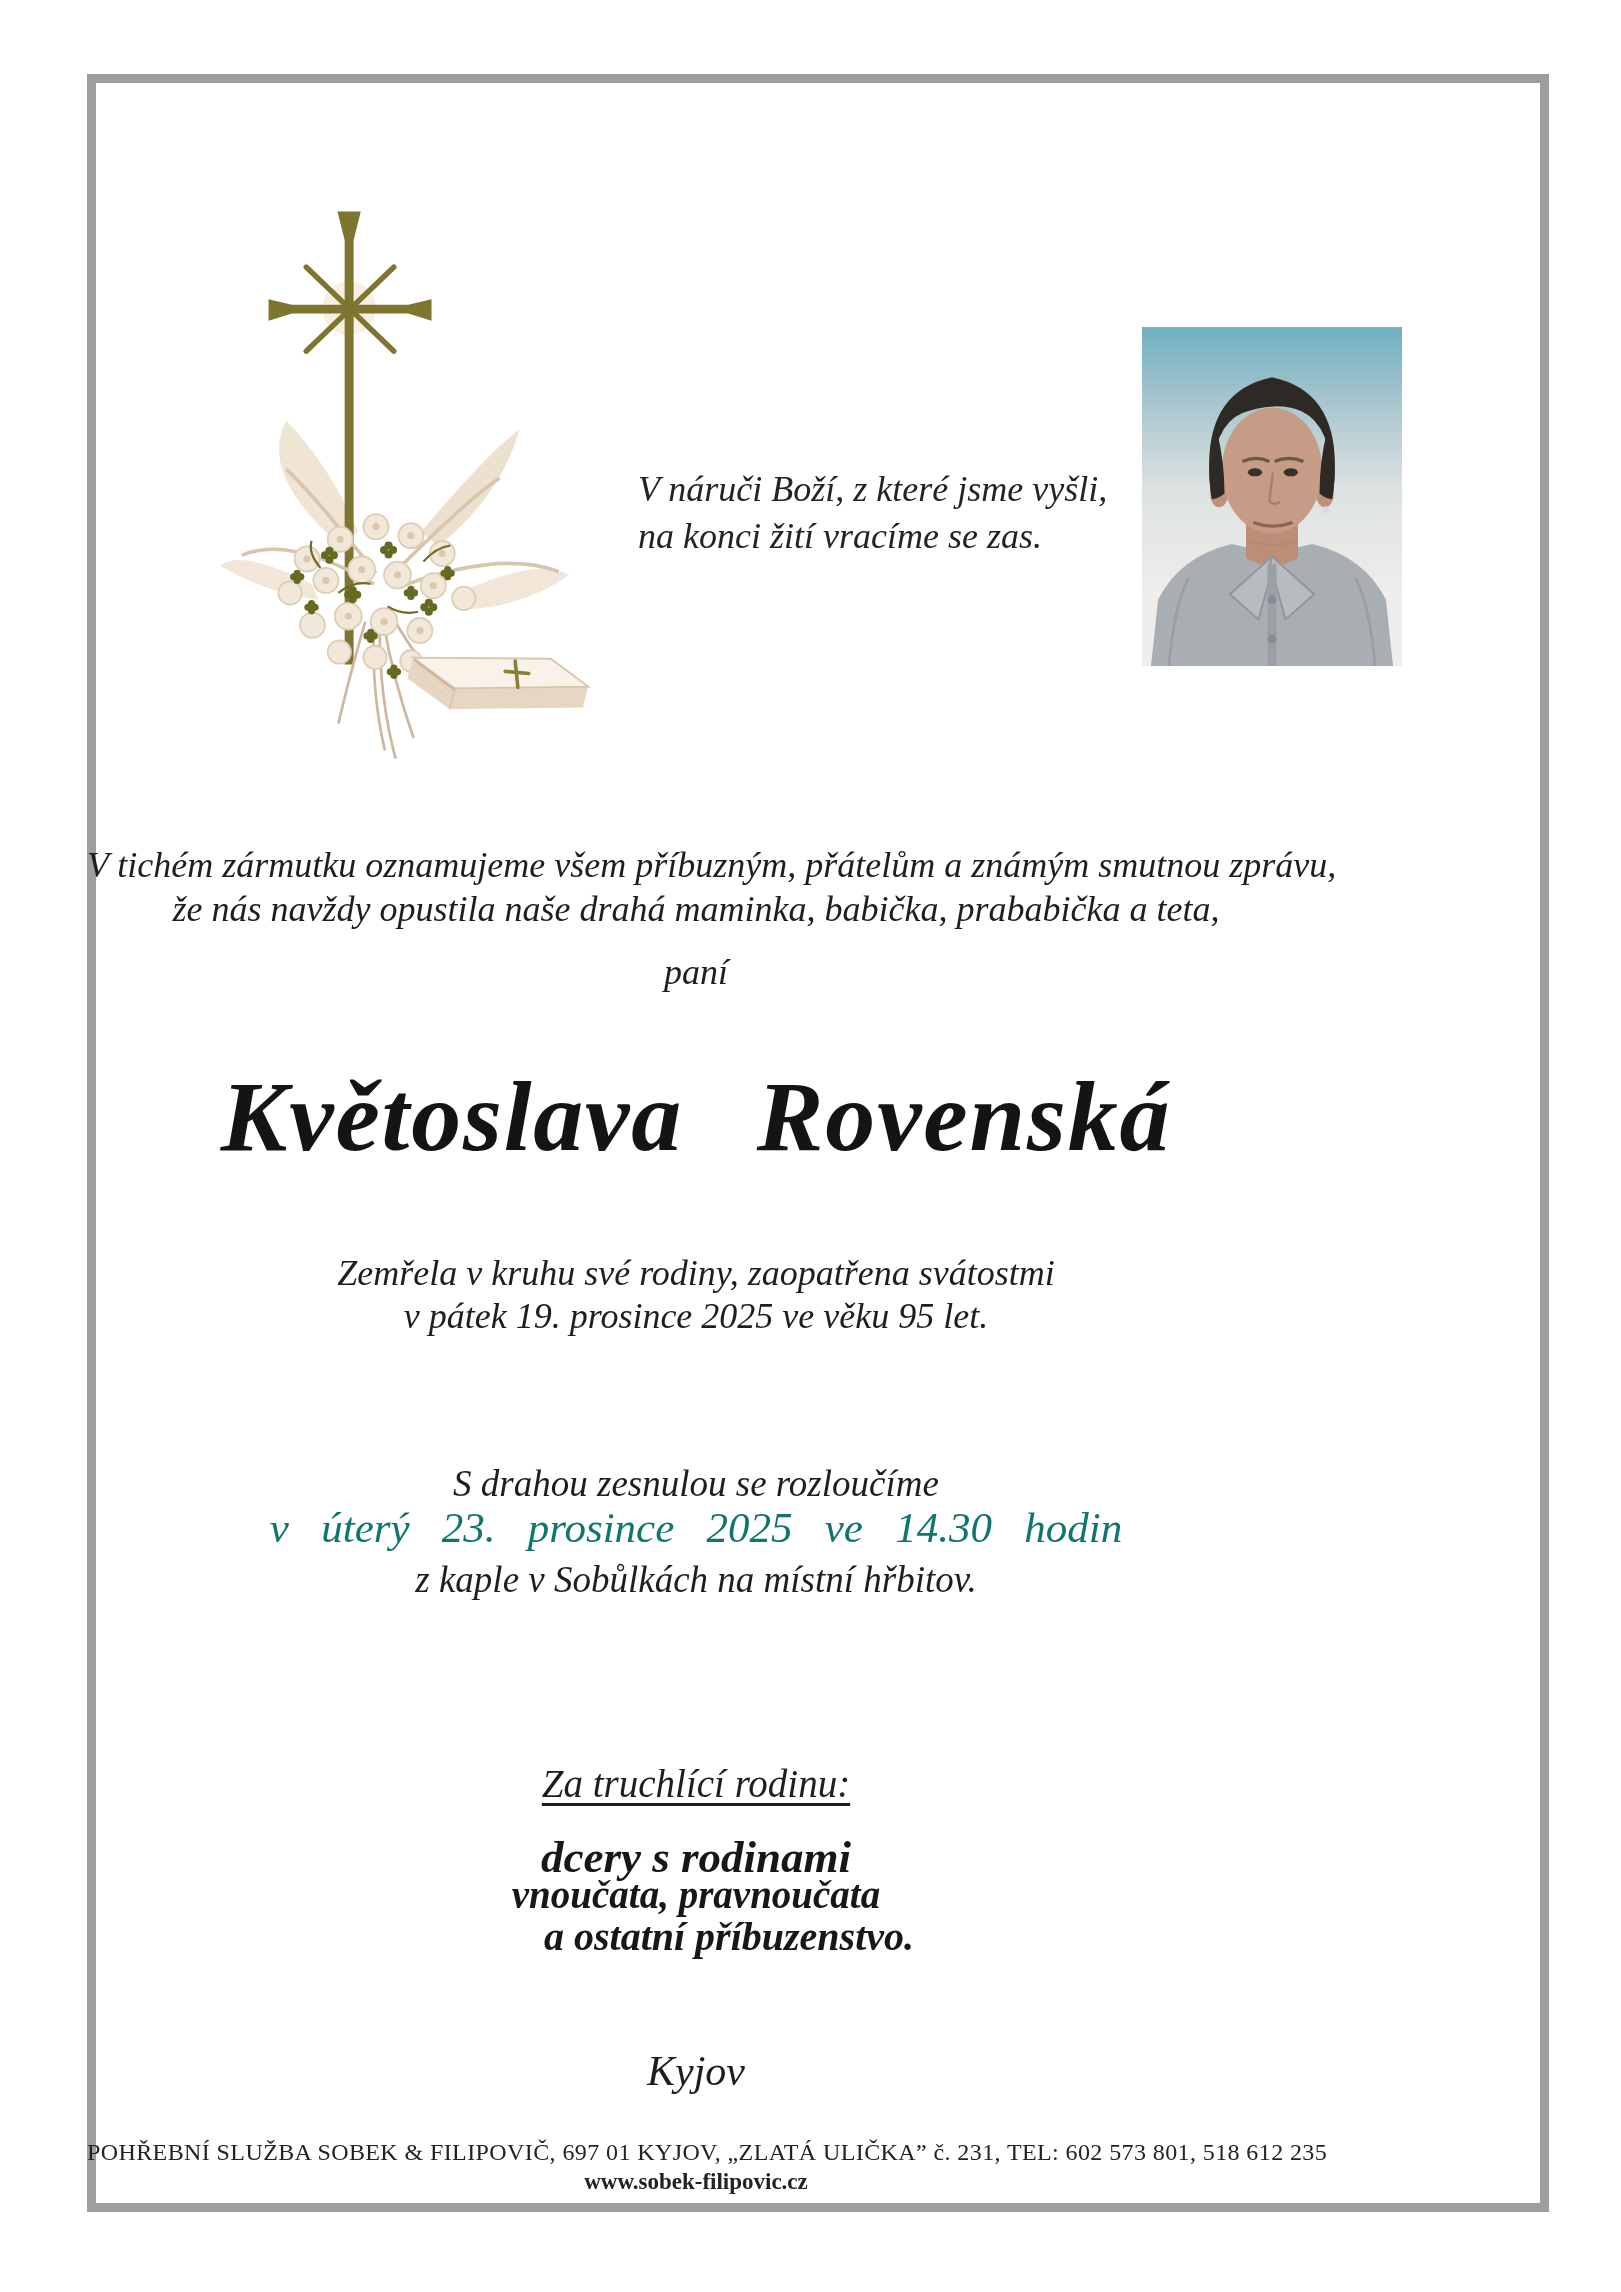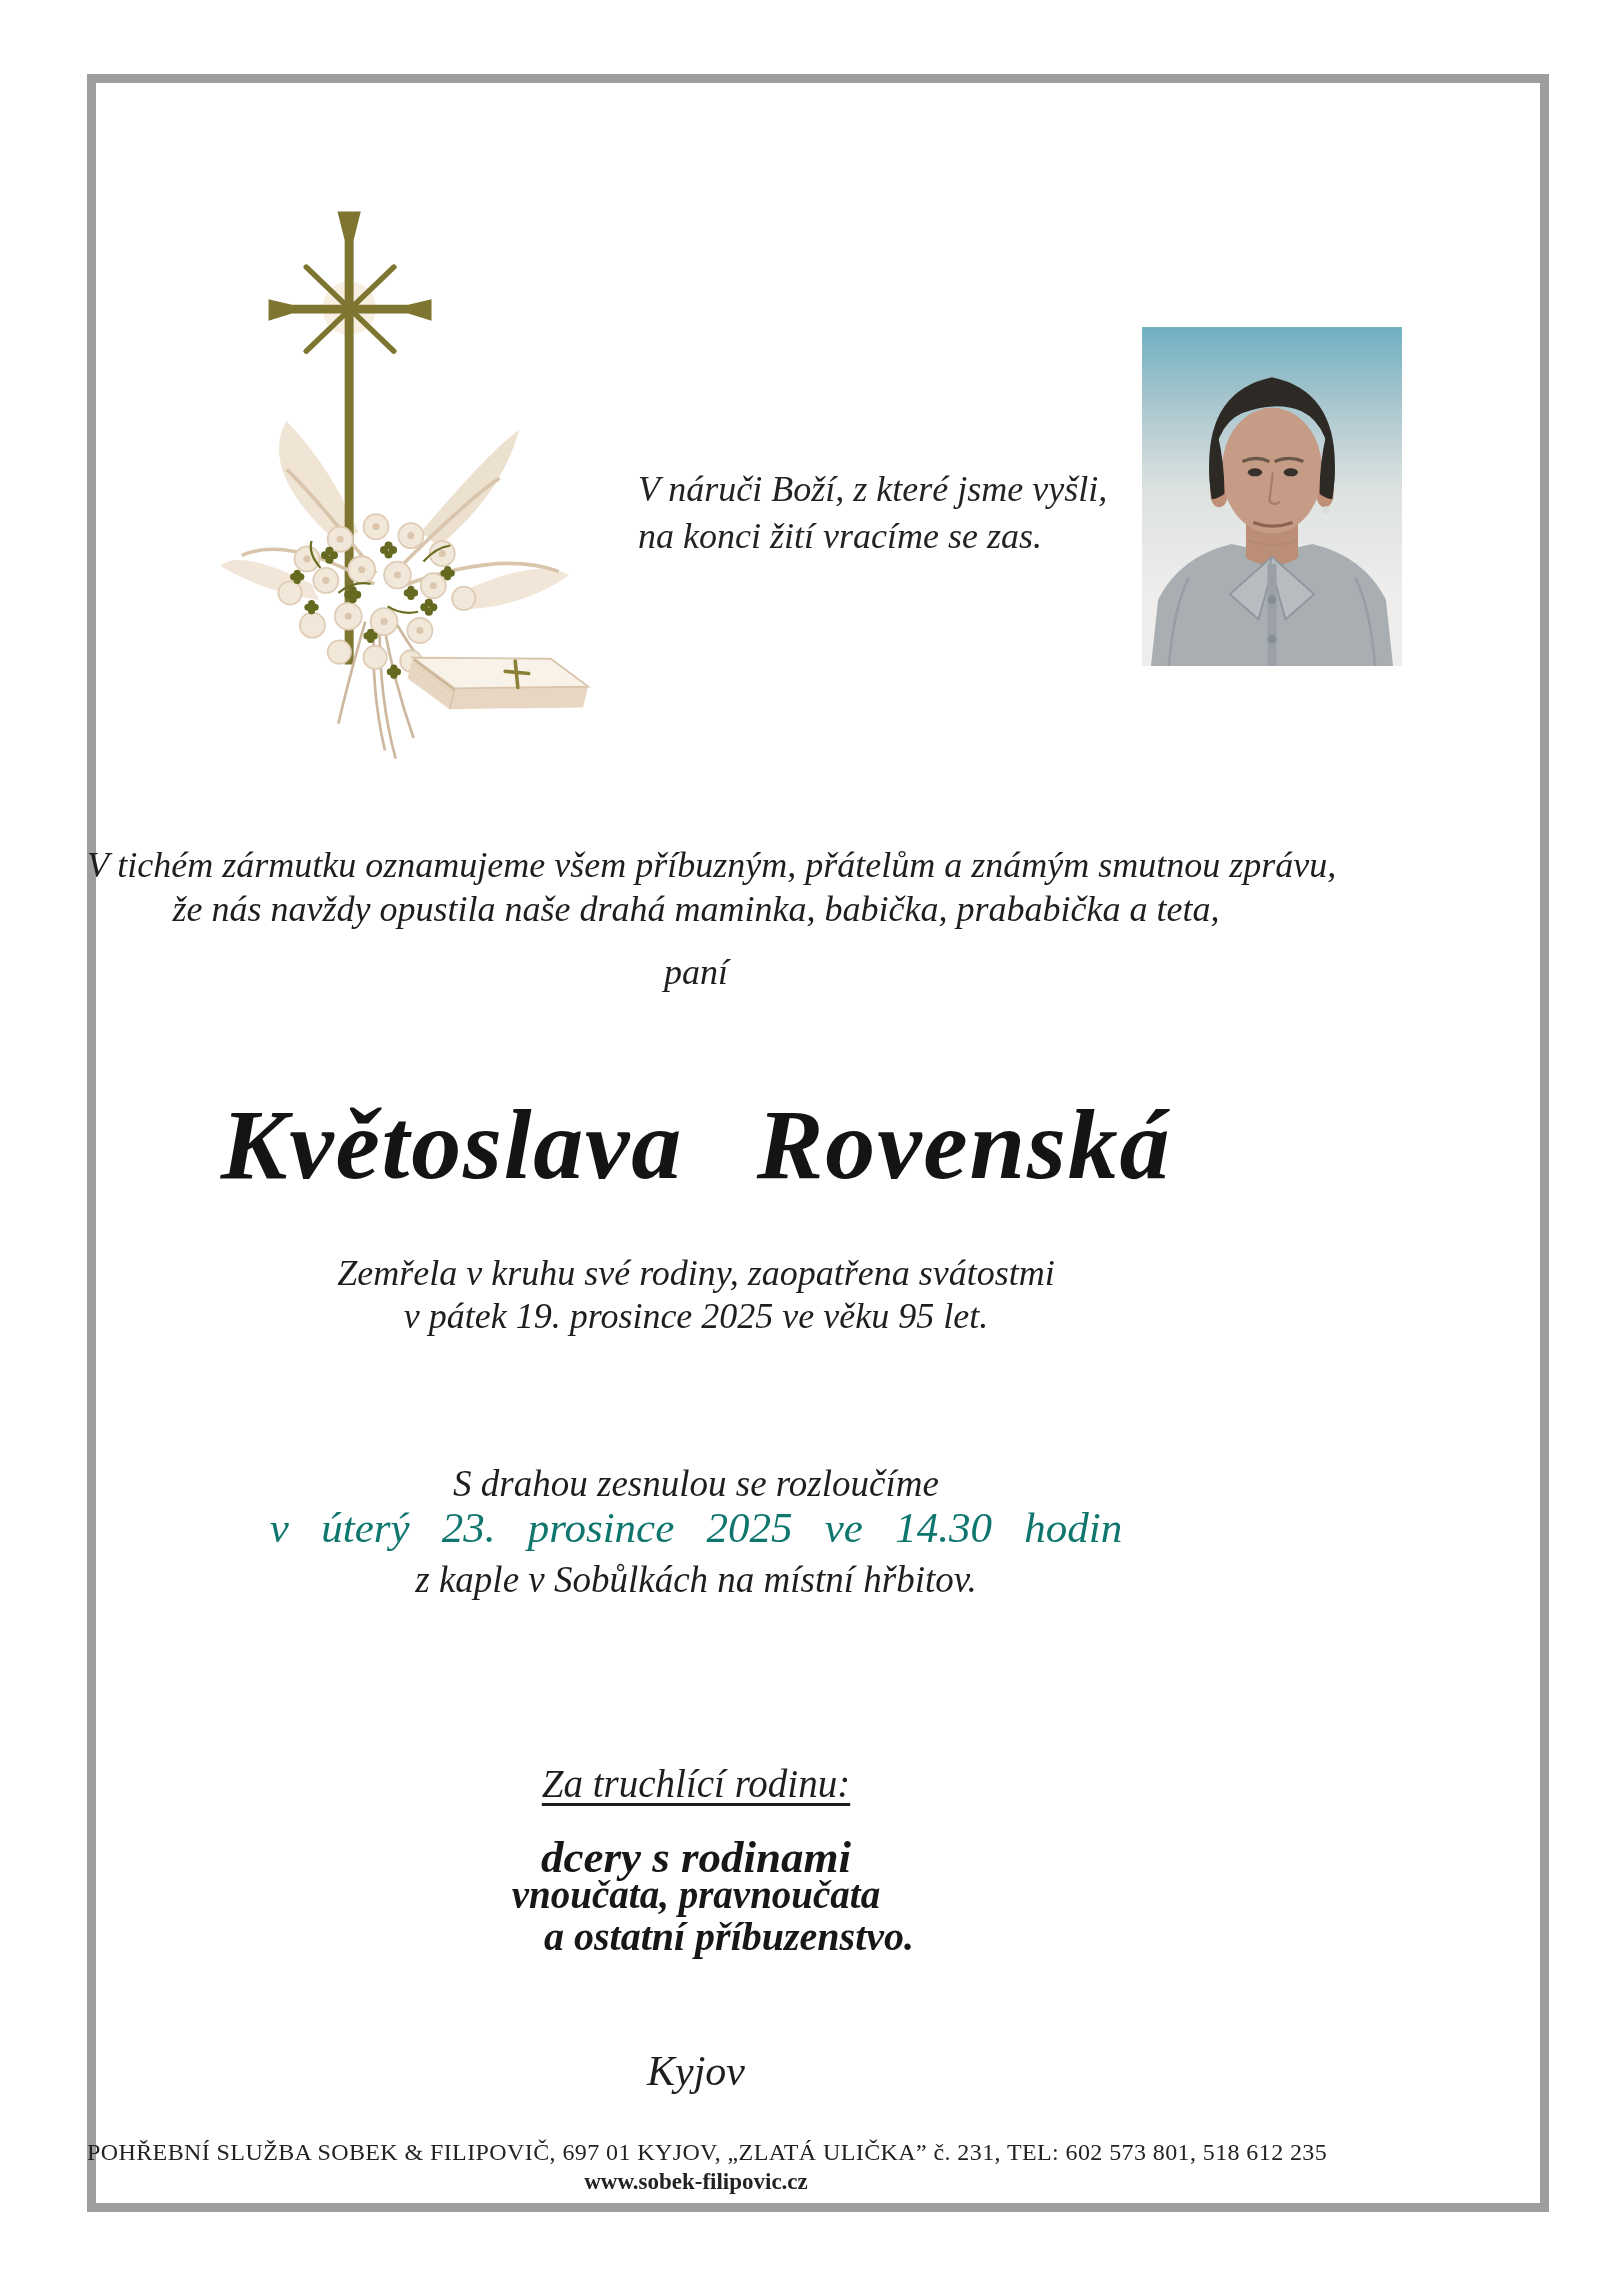--- a/index.html
+++ b/index.html
@@ -20,21 +20,21 @@
     position:absolute;left:638px;top:419px;
     font-style:italic;font-size:36px;line-height:47px;text-align:left;
     color:#232323;
     margin-top:47px;
   }
   .announce1{top:844px;font-style:italic;font-size:36px;}
   .announce2{top:888px;font-style:italic;font-size:36px;}
   .salutation{top:951px;font-style:italic;font-size:36px;}
   .deceased-name{
     top:1059px;font-style:italic;font-weight:bold;font-size:100px;
-    letter-spacing:1.8px;word-spacing:47px;color:#141414;margin-top:28px;
+    letter-spacing:1.8px;word-spacing:47px;color:#141414;
   }
   .death1{top:1252px;font-style:italic;font-size:36px;}
   .death2{top:1295px;font-style:italic;font-size:36px;}
   .farewell1{top:1462px;font-style:italic;font-size:37px;}
   .farewell2{top:1503px;font-style:italic;font-size:43px;word-spacing:21.5px;color:#0f766e;}
   .farewell3{top:1558px;font-style:italic;font-size:37px;}
   .mourners-heading{
     top:1761px;font-style:italic;font-size:39px;
     text-decoration:underline;text-underline-offset:6.3px;text-decoration-thickness:2.7px;
   }

